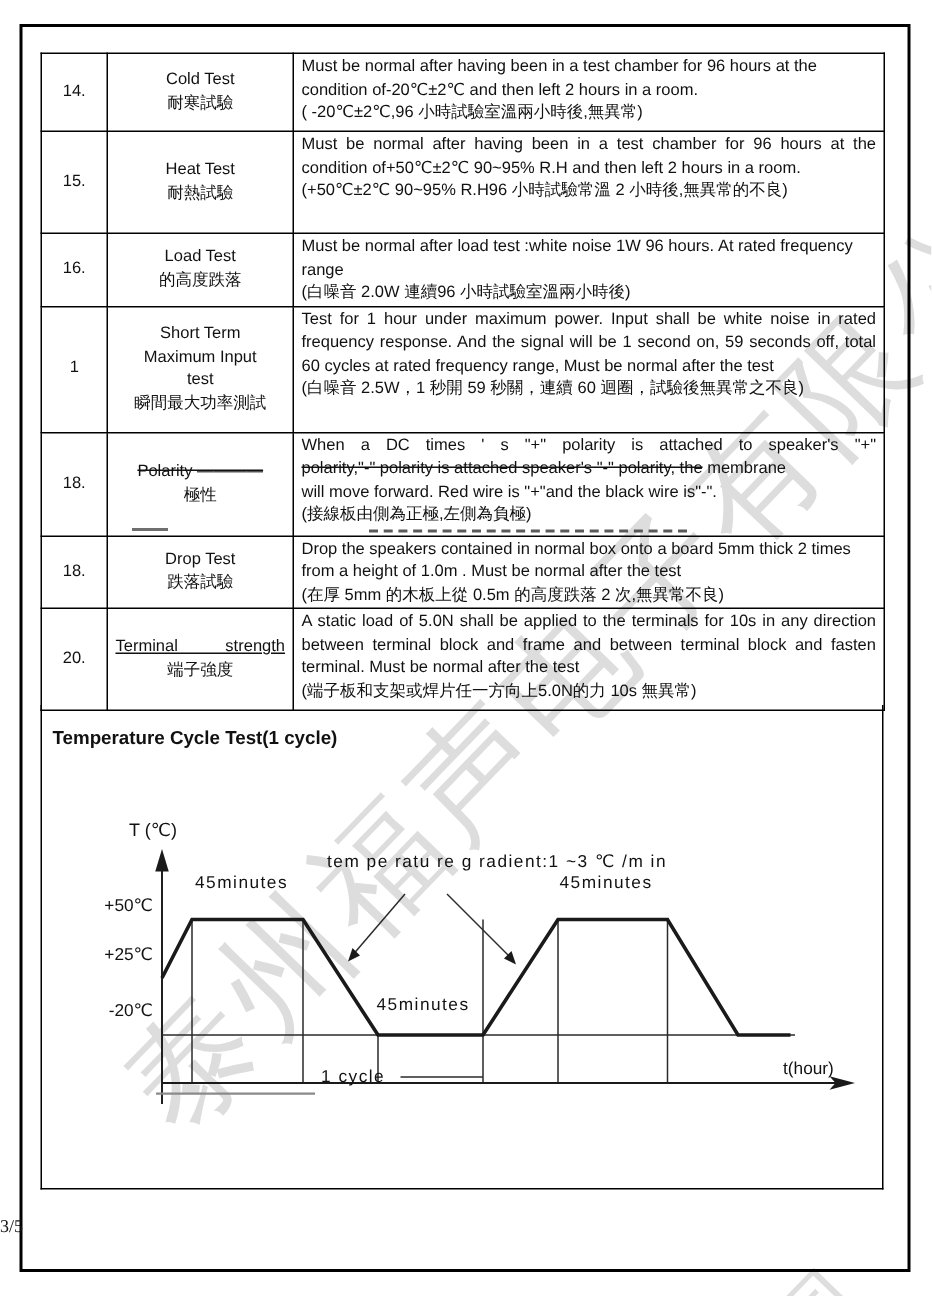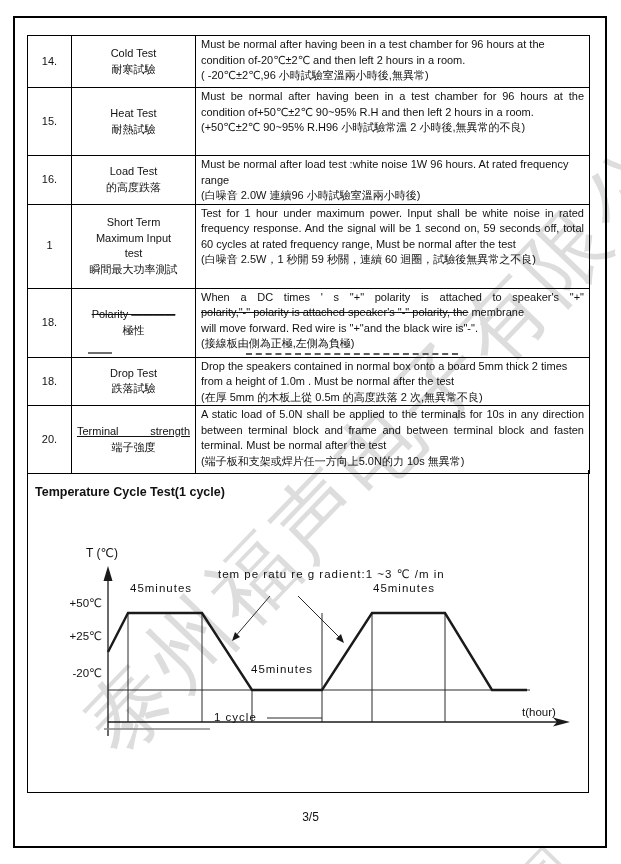--- a/index.html
+++ b/index.html
@@ -52,21 +52,21 @@
   .chart-wrap{position:absolute;left:30px;top:540px;width:560px;height:250px;}
   .chart text{font-family:"Liberation Sans","DejaVu Sans",sans-serif;fill:#111;font-size:11.5px;}
   .chart text.sp{letter-spacing:1px;}
   .chart text.axis-title{font-size:12px;}
   .chart .thin{stroke:#2a2a2a;stroke-width:1;fill:none;}
   .chart .mid{stroke:#1a1a1a;stroke-width:1.3;fill:none;}
   .chart .wave{stroke:#1a1a1a;stroke-width:2.4;fill:none;}
   .chart .gray{stroke:#8a8a8a;stroke-width:1.5;fill:none;}
   .chart .fillb{fill:#1a1a1a;stroke:none;}
   .footer{
-    position:absolute;left:0;top:810px;width:621px;text-align:center;font-size:12px;
+    position:absolute;left:0;top:810px;width:621px;text-align:left;font-size:12px;font-family:Liberation Serif, serif;
   }
 </style>
 </head>
 <body>
 
 <div class="page">
 
   <div class="watermark">泰州福声电子有限公司</div>
   <div class="watermark-corner">司</div>
 

